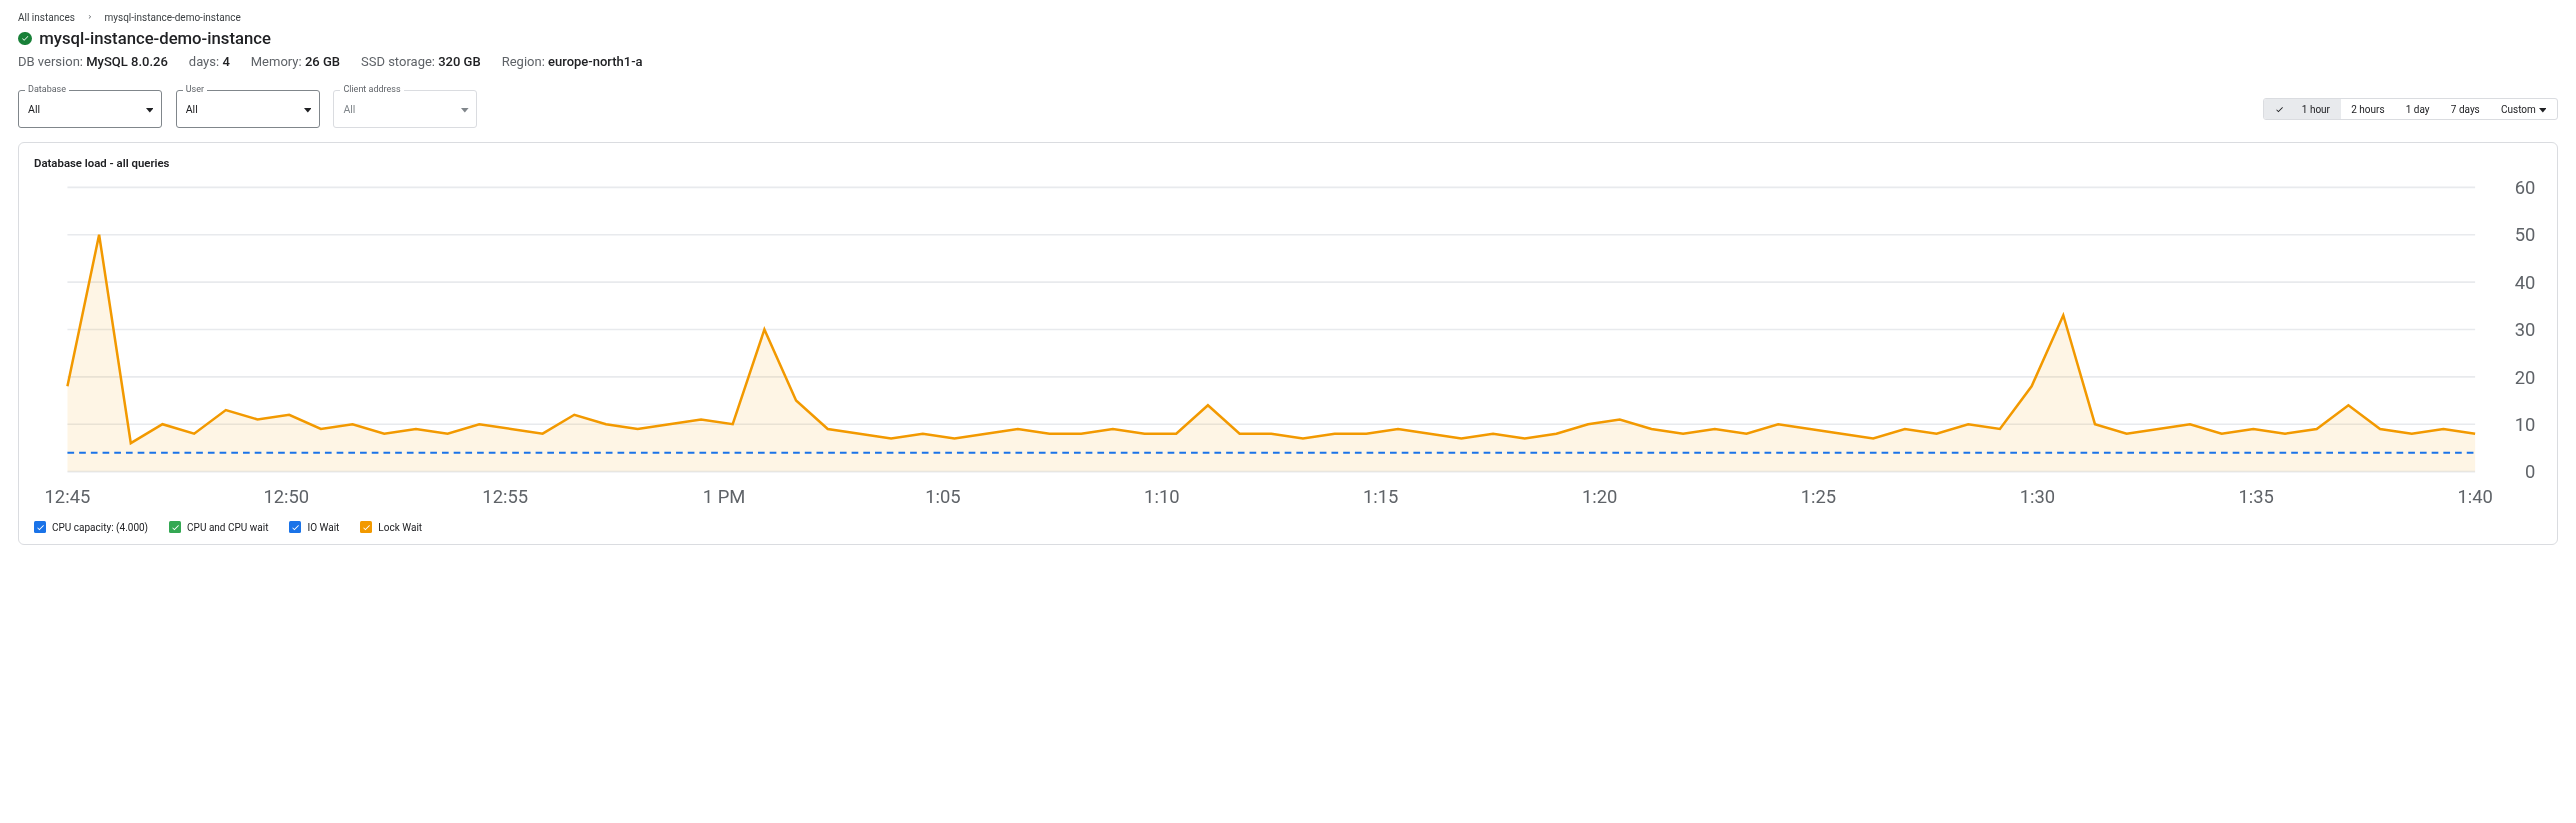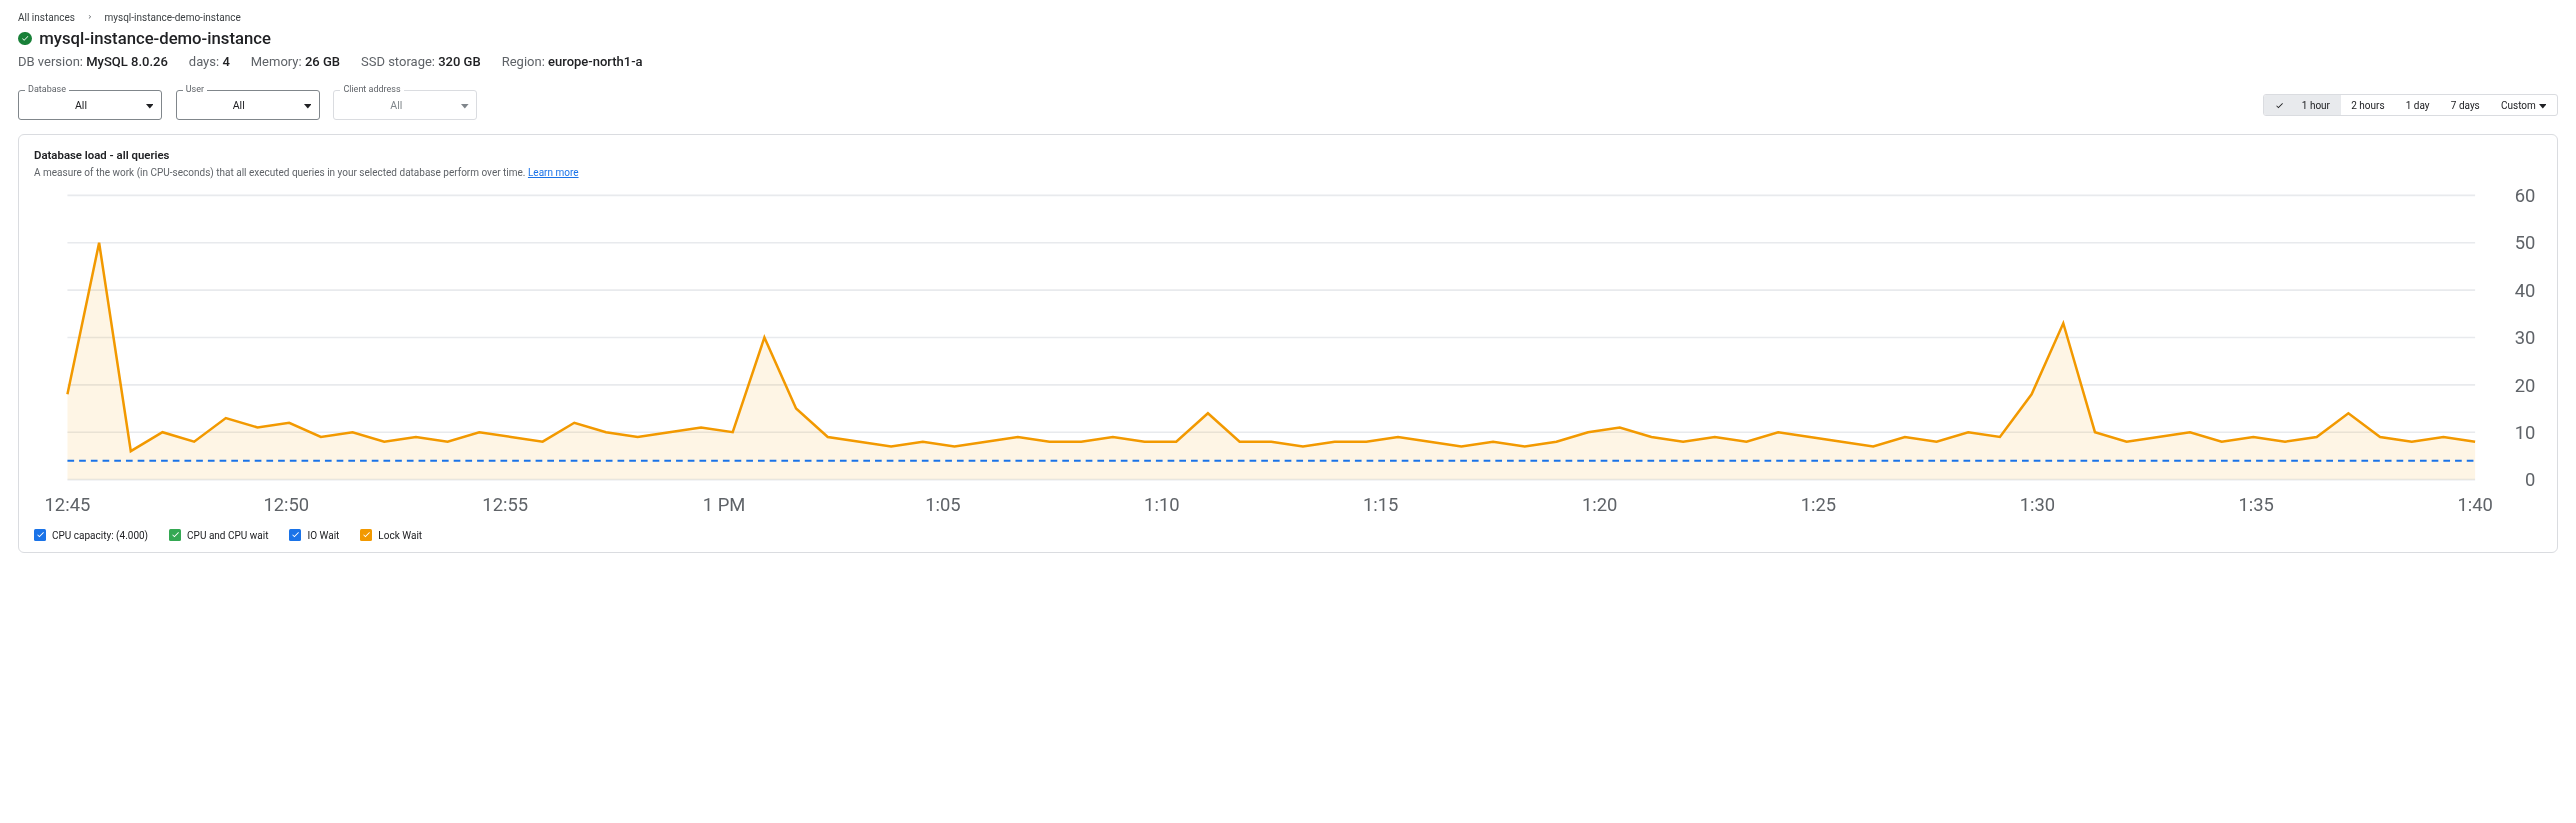--- a/index.html
+++ b/index.html
@@ -42,27 +42,26 @@
   .filters-row {
     display: flex;
     align-items: center;
     gap: 13.7px;
     margin-bottom: 13.7px;
   }
   .select-wrap {
     position: relative;
     border: 0.8px solid #80868b;
     border-radius: 3px;
-    height: 30px;
+    height: 38px;
     min-width: 144px;
     display: flex;
     align-items: center;
     padding: 0 27px 0 9px;
     cursor: pointer;
-    justify-content: center;
   }
   .select-wrap.disabled { border-color: #dadce0; cursor: default; }
   .select-wrap .lbl {
     position: absolute;
     top: -6.8px; left: 6px;
     background: #fff;
     padding: 0 3px;
     font-size: 9px;
     color: #5f6368;
   }
@@ -198,23 +197,20 @@
         <span>Custom</span>
         <span><svg width="7.6" height="4.6" viewBox="0 0 10 6">
             <path fill="#202124" d="M0 0l5 6 5-6z"></path>
           </svg></span>
       </div>
     </div>
 </div>
 
 <div class="card">
   <div class="card-title">Database load - all queries</div>
-  <div class="card-sub">
-    <span>A measure of the work (in CPU-seconds) that all executed queries in your selected database perform over time. </span><a>Learn more</a>
-  </div>
 
   <div class="chart-wrap">
     <svg class="chart" id="chart" viewBox="0 0 1500 200" preserveAspectRatio="none">
         <line class="grid-line" x1="20" y1="175" x2="1460" y2="175"></line>
         <text class="axis-label" x="1496" y="179" text-anchor="end">0</text>
         <line class="grid-line" x1="20" y1="146.66666666666666" x2="1460" y2="146.66666666666666"></line>
         <text class="axis-label" x="1496" y="150.66666666666666" text-anchor="end">10</text>
         <line class="grid-line" x1="20" y1="118.33333333333334" x2="1460" y2="118.33333333333334"></line>
         <text class="axis-label" x="1496" y="122.33333333333334" text-anchor="end">20</text>
         <line class="grid-line" x1="20" y1="90" x2="1460" y2="90"></line>

